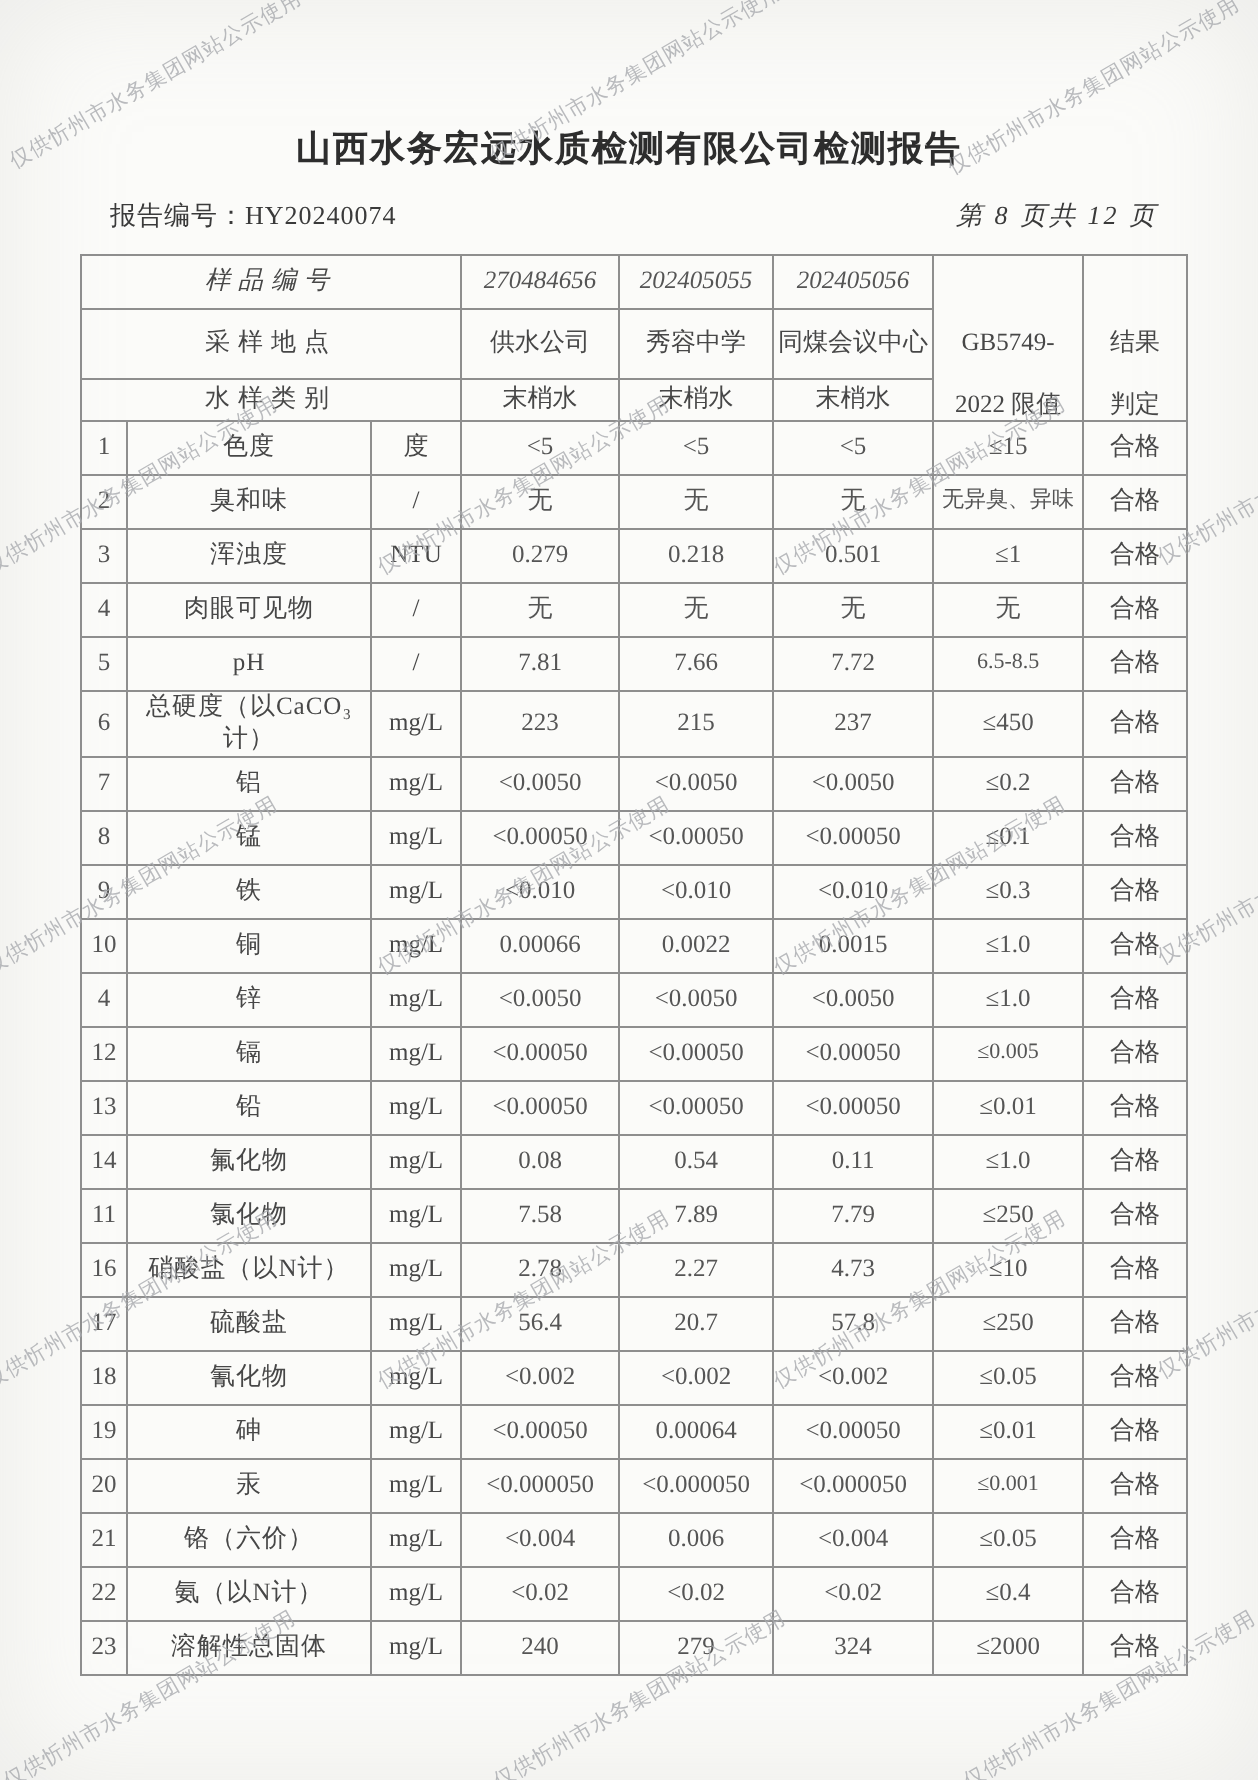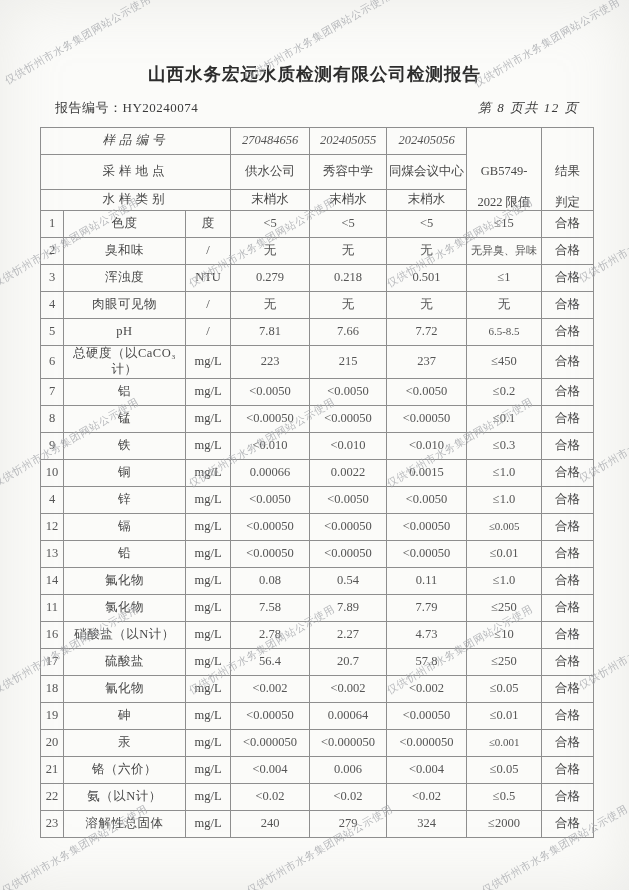--- a/index.html
+++ b/index.html
@@ -348,21 +348,21 @@
           <td class="num">≤0.05</td>
           <td>合格</td>
         </tr>
         <tr class="data">
           <td class="num">22</td>
           <td class="item">氨（以N计）</td>
           <td>mg/L</td>
           <td class="num">&lt;0.02</td>
           <td class="num">&lt;0.02</td>
           <td class="num">&lt;0.02</td>
-          <td class="num">≤0.5</td>
+          <td class="num">≤0.4</td>
           <td>合格</td>
         </tr>
         <tr class="data">
           <td class="num">23</td>
           <td class="item">溶解性总固体</td>
           <td>mg/L</td>
           <td class="num">240</td>
           <td class="num">279</td>
           <td class="num">324</td>
           <td class="num">≤2000</td>

